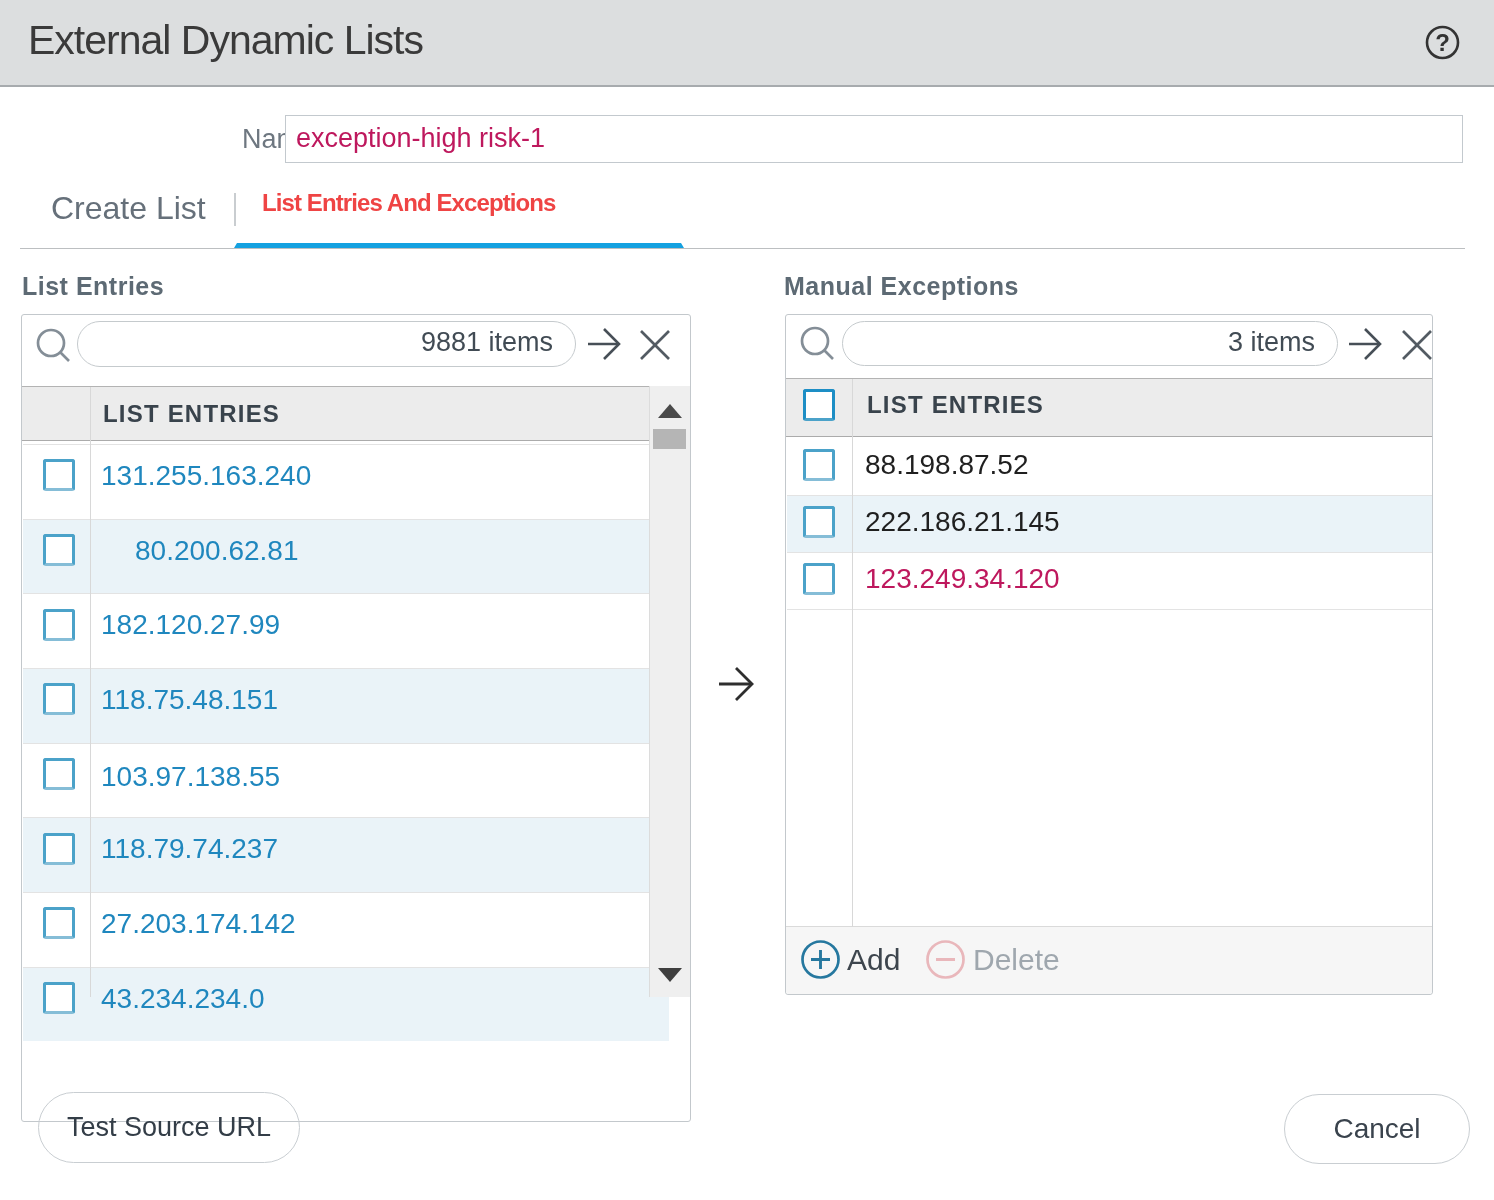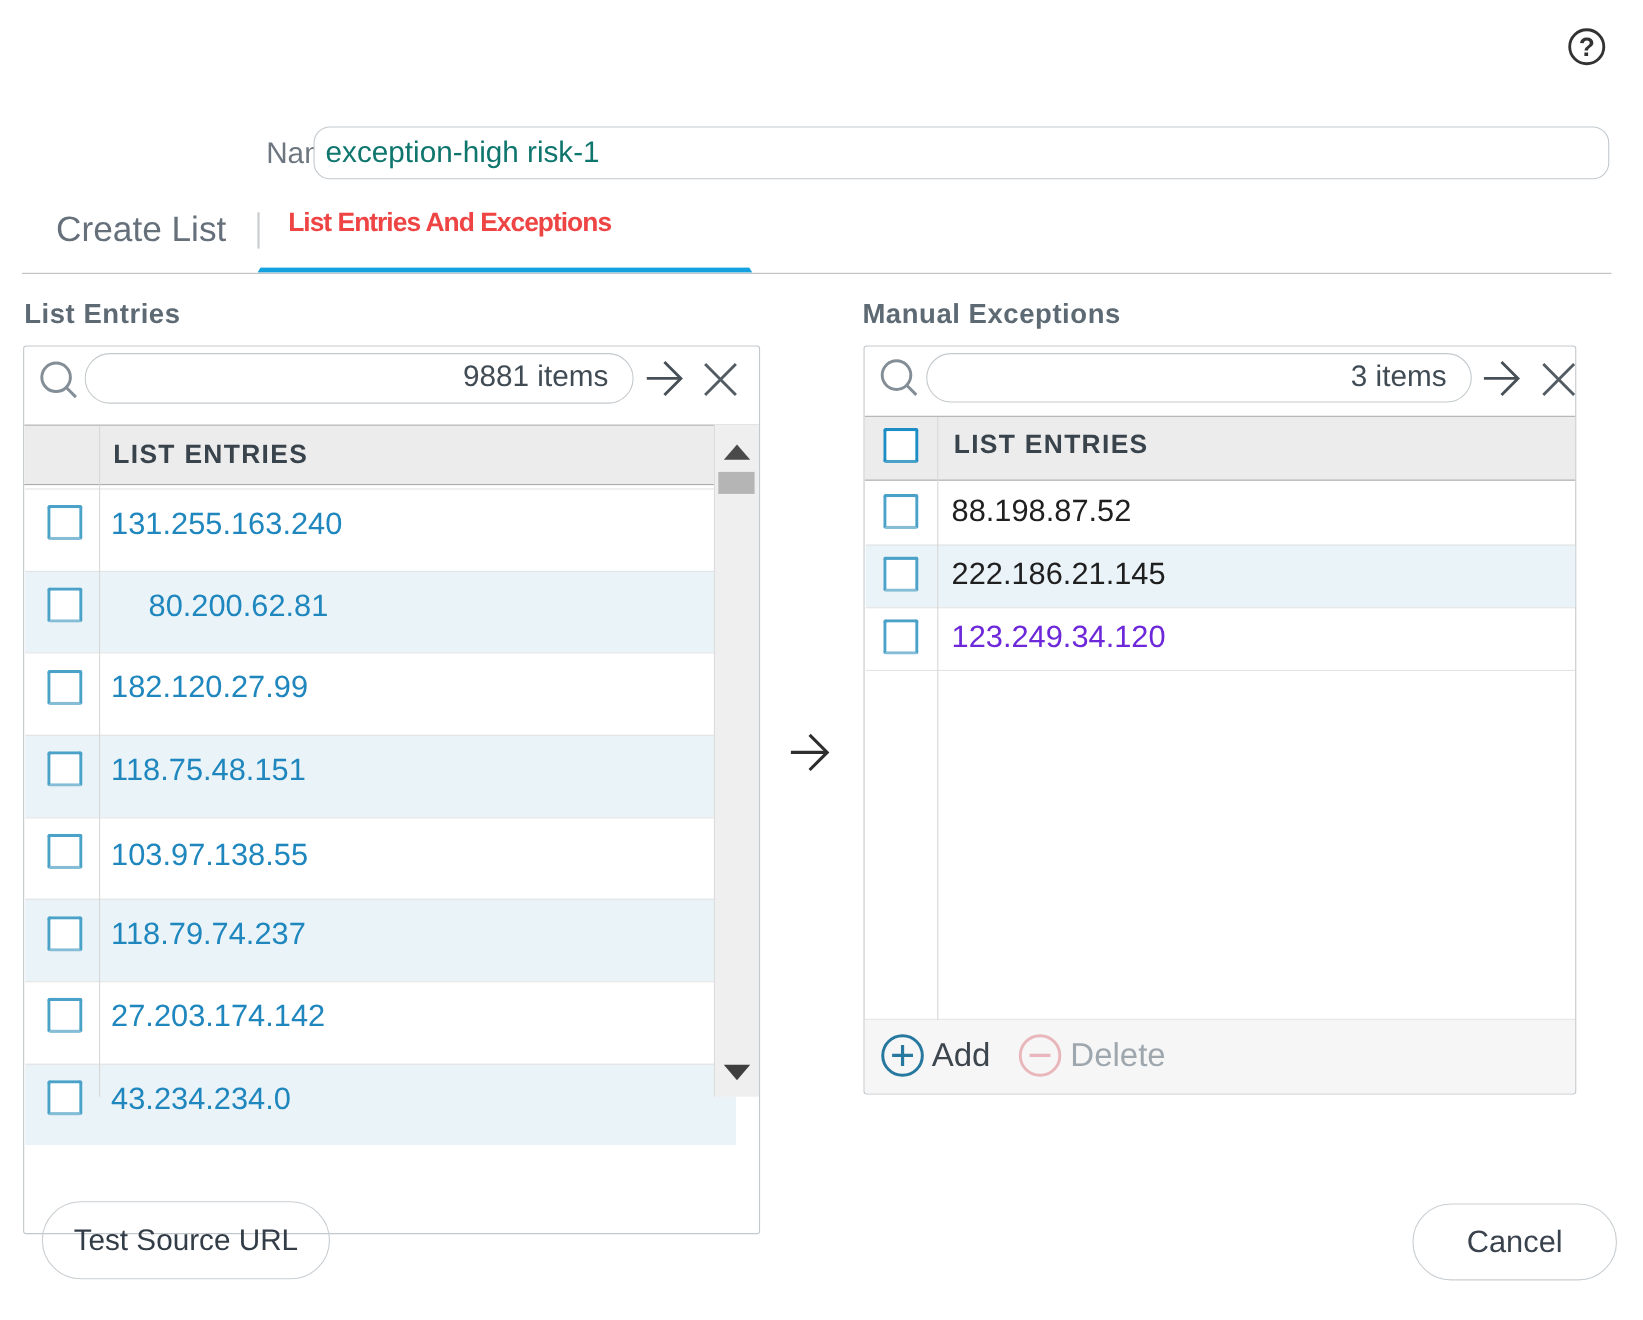--- a/index.html
+++ b/index.html
@@ -6,21 +6,21 @@
   html,body { width:1494px; height:1200px; background:#fff; font-family:"Liberation Sans", sans-serif; }
   .abs { position:absolute; }
   #page { position:relative; width:1494px; height:1200px; overflow:hidden; }
 
   
   #hdr { left:0; top:0; width:1494px; height:87px; background:#dcdedf; border-bottom:2px solid #a7abae; }
   #hdr h1 { position:absolute; left:28px; top:0; height:87px; line-height:80px; font-size:41px; font-weight:400; color:#3a3a3a; letter-spacing:-1px; }
 
   
   #nameLbl { left:0px; top:115px; width:270px; height:48px; line-height:48px; text-align:right; font-size:27px; color:#6e7780;margin-left:44px; }
-  #nameInput { left:285px; top:115px; width:1178px; height:48px; border:1.5px solid #c3c9ce; border-radius:15px; background:#fff; line-height:44px; font-size:27px; color:#0f766e; padding-left:10px; }
+  #nameInput { left:285px; top:115px; width:1178px; height:48px; border:1.5px solid #c3c9ce; border-radius:0; background:#fff; line-height:44px; font-size:27px; color:#be185d; padding-left:10px; }
 
   
   .tab1 { left:51px; top:190px; font-size:32px; color:#66707a; }
   .tabsep { left:234px; top:193px; width:2px; height:33px; background:#c9cdd0; }
   .tab2 { left:262px; top:189px; font-size:24px; font-weight:700; color:#ef4444; letter-spacing:-0.9px; }
   #tabline { left:234px; top:243px; width:450px; height:5px; background:#14a1e0; clip-path:polygon(3px 0,calc(100% - 3px) 0,100% 100%,0 100%); }
   #hline { left:20px; top:248px; width:1445px; height:1px; background:#bcbfc1; }
 
   
   .seclbl { top:272px; font-size:25px; font-weight:600; color:#5d6a74; letter-spacing:0.5px; }
@@ -55,20 +55,23 @@
   
   .btn { position:absolute; height:70px; border-radius:36px; font-size:28px; line-height:68px; text-align:center; }
   #btnTest { left:38px; top:1092px; width:262px; height:71px; border:1.5px solid #c9ced2; color:#333d47; line-height:69px; font-size:27px; }
   #btnOK { left:1079px; top:1094px; width:189px; background:#29a5e3; color:#ffffff; }
   #btnCancel { left:1284px; top:1094px; width:186px; border:1.5px solid #c9ced2; color:#3a434d; }
 </style>
 </head>
 <body>
 <div id="page">
 
+  <div class="abs" id="hdr">
+      <h1>External Dynamic Lists</h1>
+    </div>
   <svg class="abs" style="left:1425px;top:25px" width="35" height="35" viewBox="0 0 35 35">
     <circle cx="17.5" cy="17.5" r="15.5" fill="none" stroke="#333" stroke-width="2.6"></circle>
     <text x="17.5" y="26" text-anchor="middle" font-size="24" font-weight="700" fill="#333" font-family="Liberation Sans">?</text>
   </svg>
 
   <div class="abs" id="nameLbl">Name</div>
   <div class="abs" id="nameInput">exception-high risk-1</div>
 
   <div class="abs tab1">Create List</div>
   <div class="abs tabsep"></div>
@@ -158,21 +161,21 @@
     <div class="bluerow" style="left:1px;top:180px;width:663px;height:57px"></div>
     <div class="rowline" style="left:1px;top:180px;width:663px"></div>
     <div class="rowline" style="left:1px;top:237px;width:663px"></div>
     <div class="rowline" style="left:1px;top:294px;width:663px"></div>
 
     <div class="cb" style="left:17px;top:134px"></div>
     <div class="iptxt" style="left:79px;top:134px;color:#1f1f1f">88.198.87.52</div>
     <div class="cb" style="left:17px;top:191px"></div>
     <div class="iptxt" style="left:79px;top:191px;color:#1f1f1f">222.186.21.145</div>
     <div class="cb" style="left:17px;top:248px"></div>
-    <div class="iptxt" style="left:79px;top:248px;color:#6d28d9">123.249.34.120</div>
+    <div class="iptxt" style="left:79px;top:248px;color:#be185d">123.249.34.120</div>
 
     <div id="rfoot">
       <svg class="abs" style="left:14px;top:12px" width="41" height="41" viewBox="0 0 41 41">
         <circle cx="20.5" cy="20.5" r="18" fill="none" stroke="#26789f" stroke-width="2.7"></circle>
         <line x1="11" y1="20.5" x2="30" y2="20.5" stroke="#26789f" stroke-width="2.9"></line>
         <line x1="20.5" y1="11" x2="20.5" y2="30" stroke="#26789f" stroke-width="2.9"></line>
       </svg>
       <div class="abs" style="left:61px;top:0;line-height:66px;font-size:30px;color:#3d454d">Add</div>
       <svg class="abs" style="left:139px;top:12px" width="41" height="41" viewBox="0 0 41 41">
         <circle cx="20.5" cy="20.5" r="18" fill="none" stroke="#e9b7bb" stroke-width="2.7"></circle>

